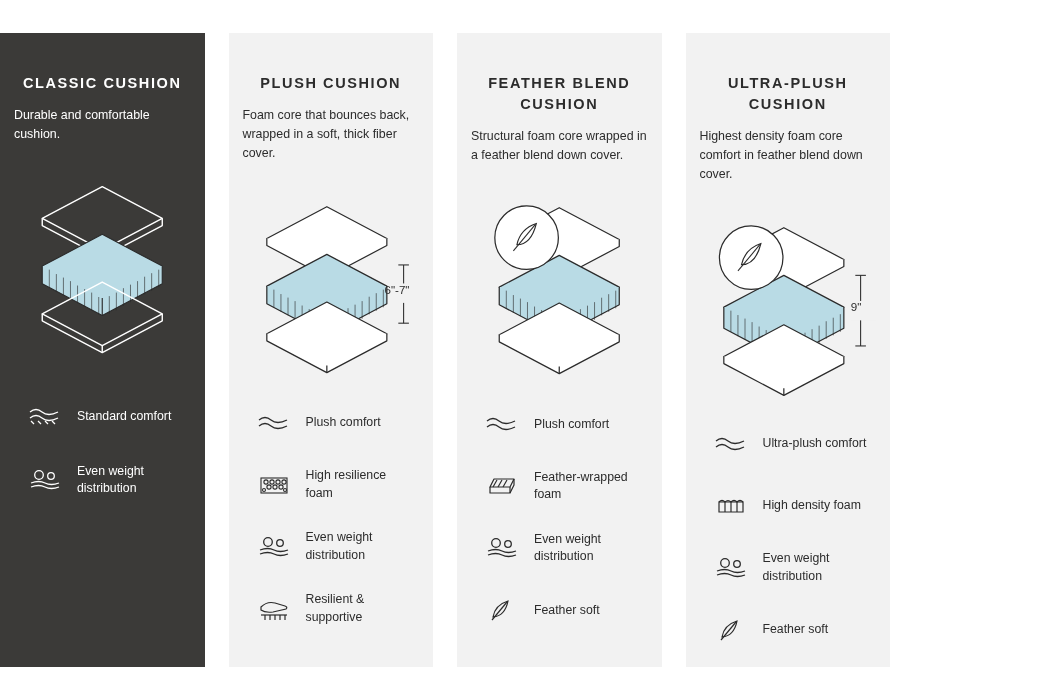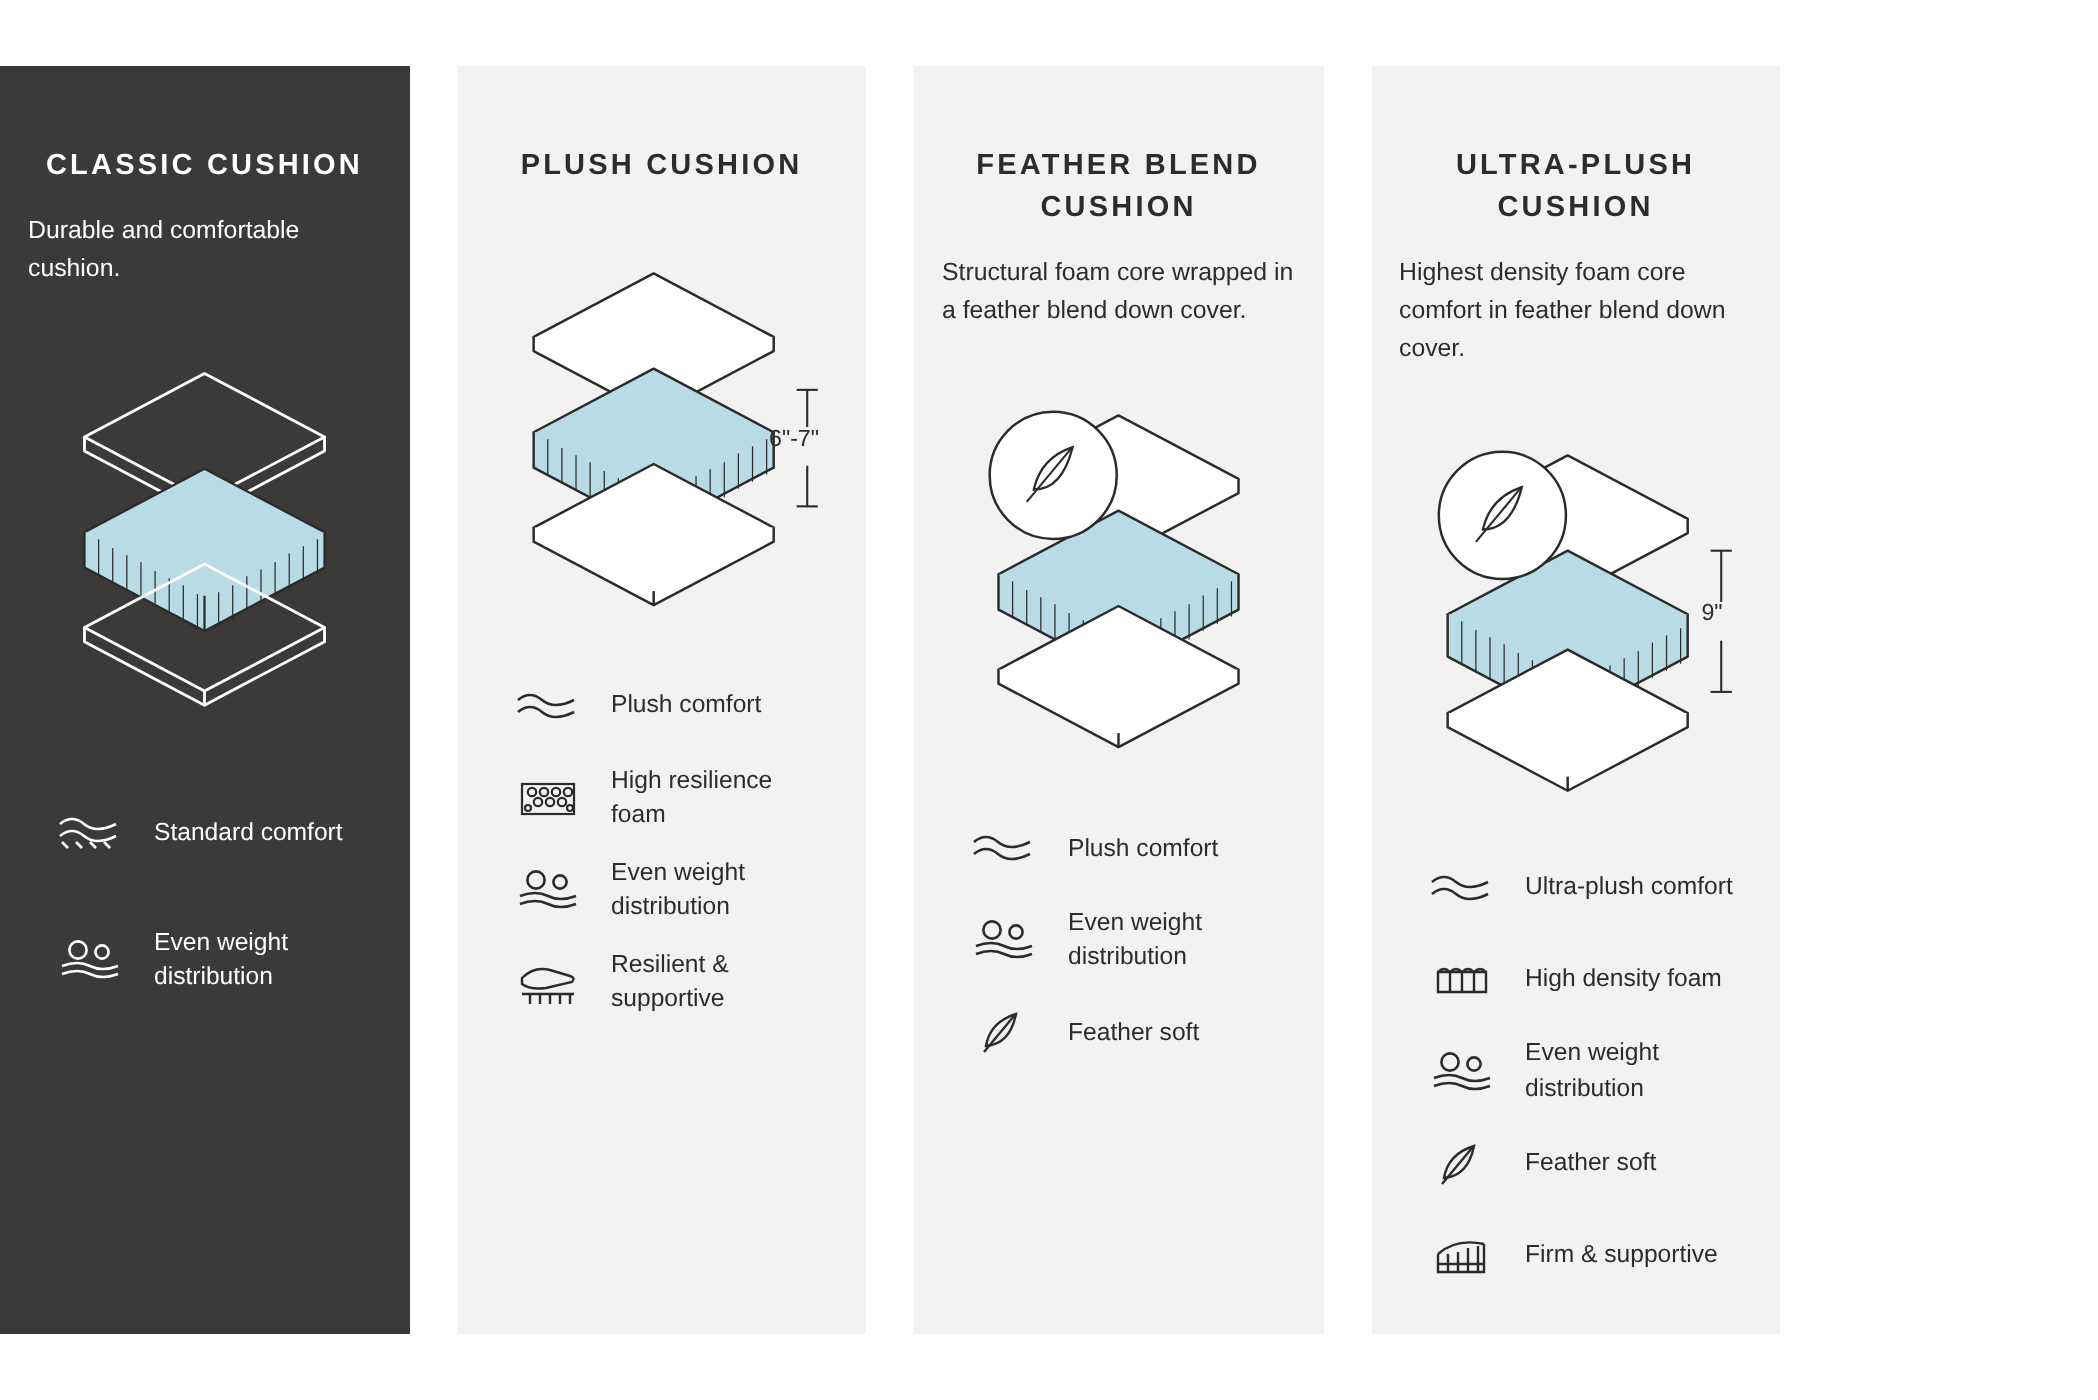--- a/index.html
+++ b/index.html
@@ -60,21 +60,21 @@
     position: relative;
     flex: none;
   }
   .art svg { display: block; width: 100%; height: 100%; }
   .features {
     width: 100%;
     margin-top: 4px;
     padding: 0 4px 0 12px;
     display: flex;
     flex-direction: column;
-    gap: 0px;
+    gap: 16px;
     flex: 1;
     justify-content: flex-start;
   }
   .feature {
     display: flex;
     align-items: center;
     gap: 13px;
     min-height: 46px;
   }
   .feature .ficon {
@@ -158,20 +158,21 @@
             <path d="M3 19 Q11 16 17 19 T31 19"></path>
           </svg>
         </span>
         <span class="flabel">Even weight distribution</span>
       </div>
     </div>
   </div>
 
   <div class="card light">
     <div class="card-title">PLUSH CUSHION</div>
+    <div class="card-desc">Foam core that bounces back, wrapped in a soft, thick fiber cover.</div>
     <div class="art">
       <svg viewBox="0 0 200 218" fill="none">
         <g stroke="#2b2b2b" stroke-width="1.4" stroke-linejoin="round">
           <path d="M95 18 L163 54 L95 90 L27 54 Z" fill="#ffffff"></path>
           <path d="M27 54 L27 62 L95 98 L163 62 L163 54" fill="#ffffff"></path>
           <path d="M95 90 L95 98"></path>
           <path d="M95 72 L163 108 L95 144 L27 108 Z" fill="#b9dbe5"></path>
           <path d="M27 108 L27 128 L95 164 L163 128 L163 108" fill="#b9dbe5"></path>
           <path d="M95 144 L95 164"></path>
           <g stroke-width="0.7">
@@ -306,20 +307,33 @@
         <span class="ficon">
           <svg width="34" height="22" viewBox="0 0 34 22" fill="none" stroke="#2b2b2b" stroke-width="1.3">
             <path d="M2 8 Q8 3 14 8 T30 8"></path>
             <path d="M2 14 Q8 9 14 14 T30 14"></path>
           </svg>
         </span>
         <span class="flabel">Plush comfort</span>
       </div>
       <div class="feature">
         <span class="ficon">
+          <svg width="36" height="26" viewBox="0 0 36 26" fill="none" stroke="#2b2b2b" stroke-width="1.2" stroke-linejoin="round">
+            <path d="M10 6 L30 6 L26 14 L6 14 Z"></path>
+            <path d="M6 14 L6 20 L26 20 L26 14"></path>
+            <path d="M30 6 L30 12 L26 20"></path>
+            <path d="M13 7 L9 14"></path>
+              <path d="M18 7 L14 14"></path>
+              <path d="M23 7 L19 14"></path>
+          </svg>
+        </span>
+        <span class="flabel">Feather-wrapped foam</span>
+      </div>
+      <div class="feature">
+        <span class="ficon">
           <svg width="34" height="24" viewBox="0 0 34 24" fill="none" stroke="#2b2b2b" stroke-width="1.3">
             <circle cx="11" cy="7" r="4.3"></circle>
             <circle cx="23" cy="8" r="3.3"></circle>
             <path d="M3 15 Q11 12 17 15 T31 15"></path>
             <path d="M3 19 Q11 16 17 19 T31 19"></path>
           </svg>
         </span>
         <span class="flabel">Even weight distribution</span>
       </div>
       <div class="feature">

